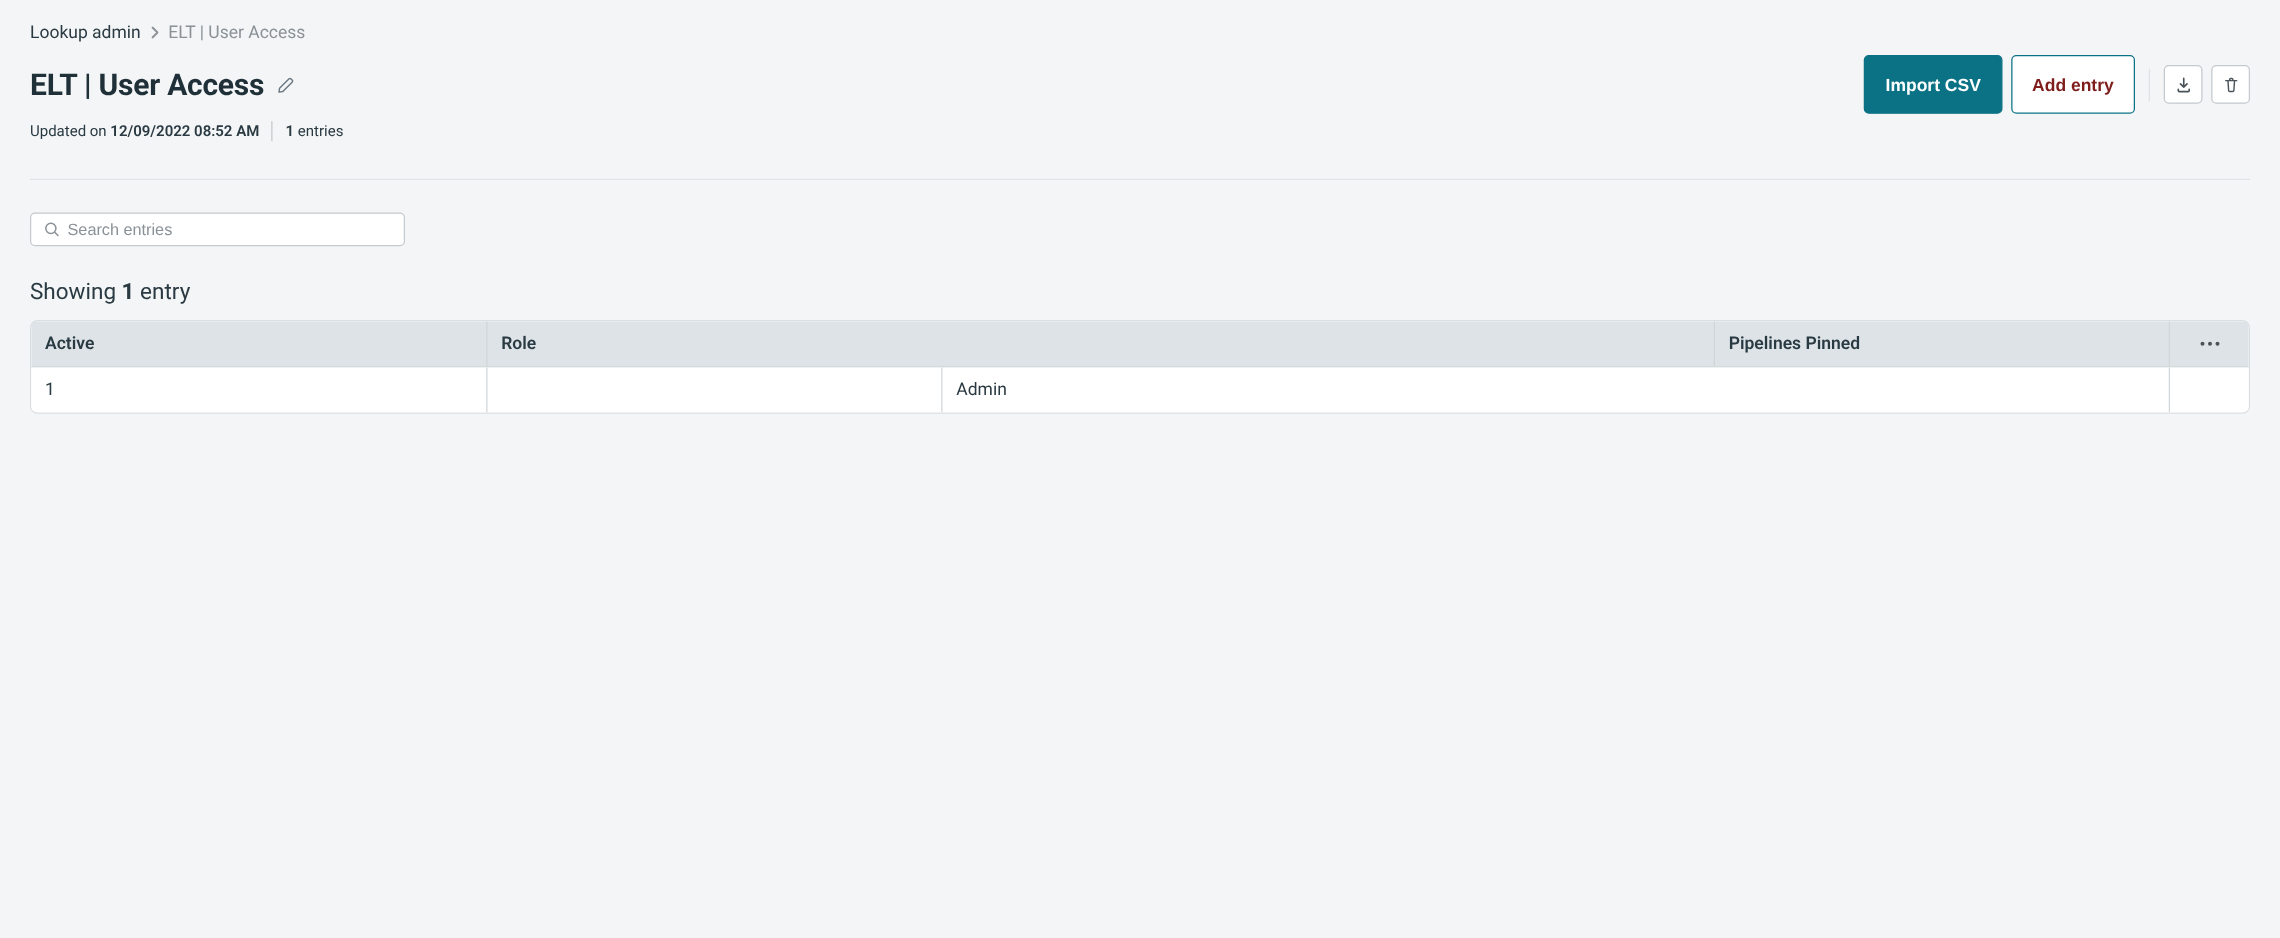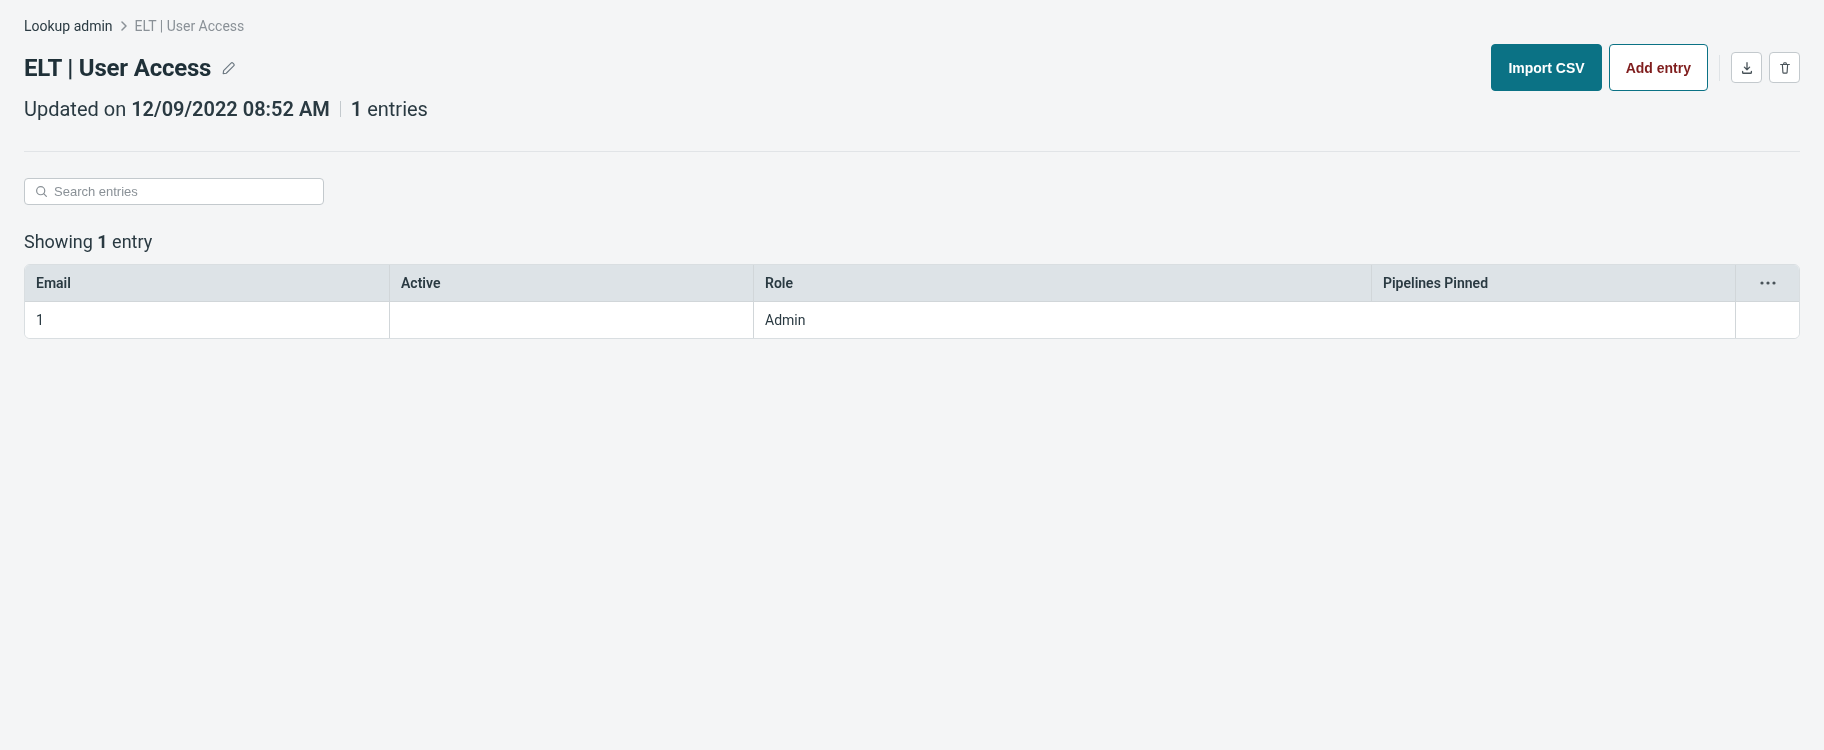--- a/index.html
+++ b/index.html
@@ -104,21 +104,21 @@
       width: 1px;
       height: 26px;
       background-color: #dfe3e6;
       margin: 0 4px;
     }
     
     .meta-line {
       display: flex;
       align-items: center;
       gap: 10px;
-      font-size: 20px;
+      font-size: 12px;
       color: #2a3a42;
       margin-bottom: 30px;
     }
     .meta-line .date {
       font-weight: 600;
     }
     .meta-line .entry-count {
       font-weight: 600;
     }
     .meta-divider {
@@ -275,21 +275,20 @@
     <input type="text" placeholder="Search entries" style="">
   </div>
 </div>
 
 <div class="showing-line">
   <span>Showing </span><span class="count">1</span><span> entry</span>
 </div>
 
 <div class="table">
   <div class="thead">
-    <div class="th col-email">Email</div>
     <div class="th col-active">Active</div>
     <div class="th col-role">Role</div>
     <div class="th col-pinned">Pipelines Pinned</div>
     <div class="th col-actions">
       <span class="dots-icon">
         <svg width="16" height="4" viewBox="0 0 16 4" fill="#495359">
           <circle cx="2" cy="2" r="1.6"></circle>
             <circle cx="8" cy="2" r="1.6"></circle>
             <circle cx="14" cy="2" r="1.6"></circle>
         </svg>

